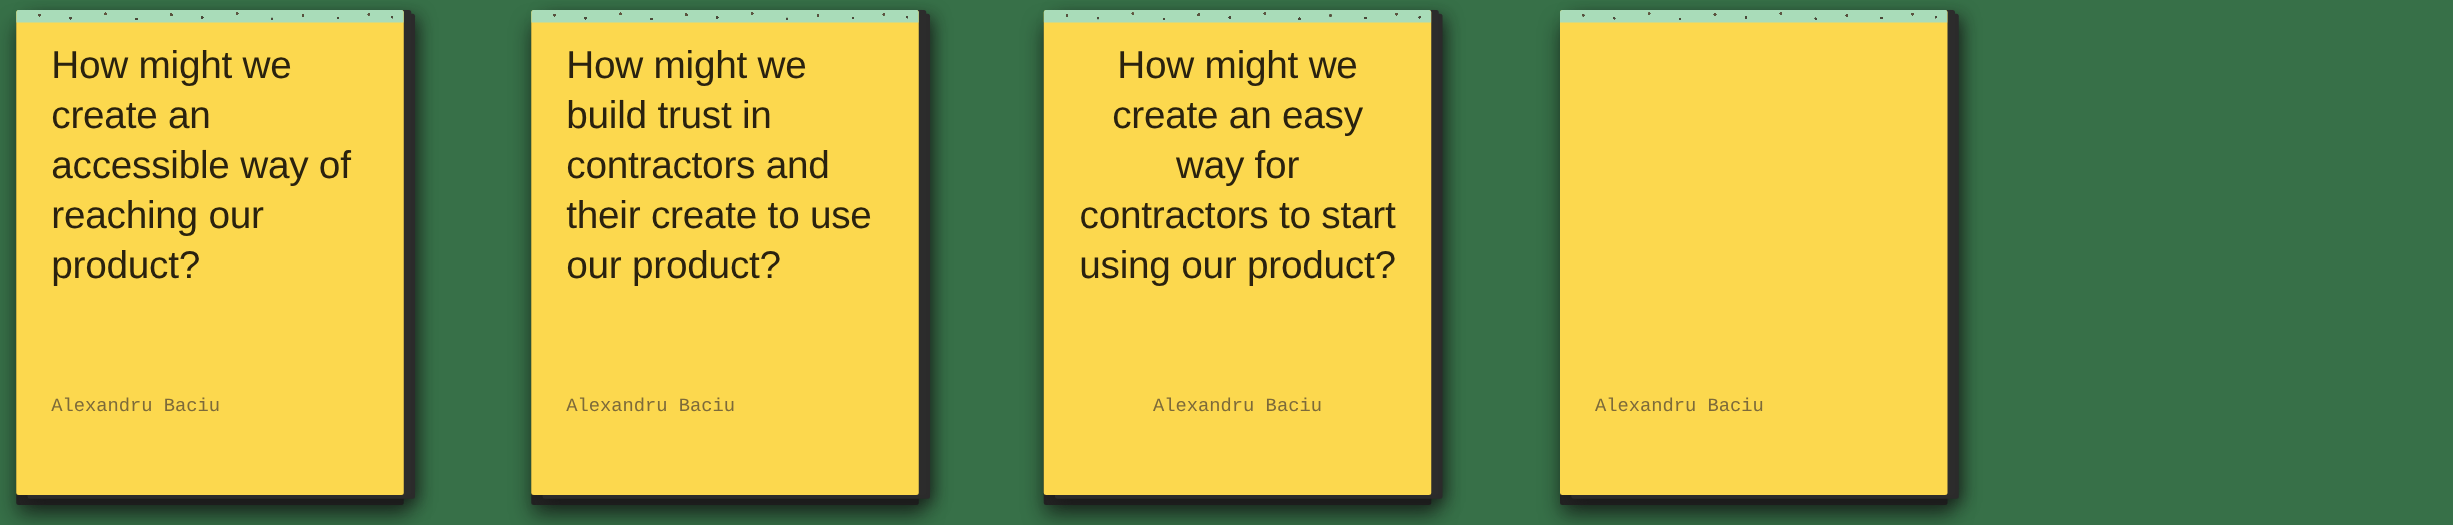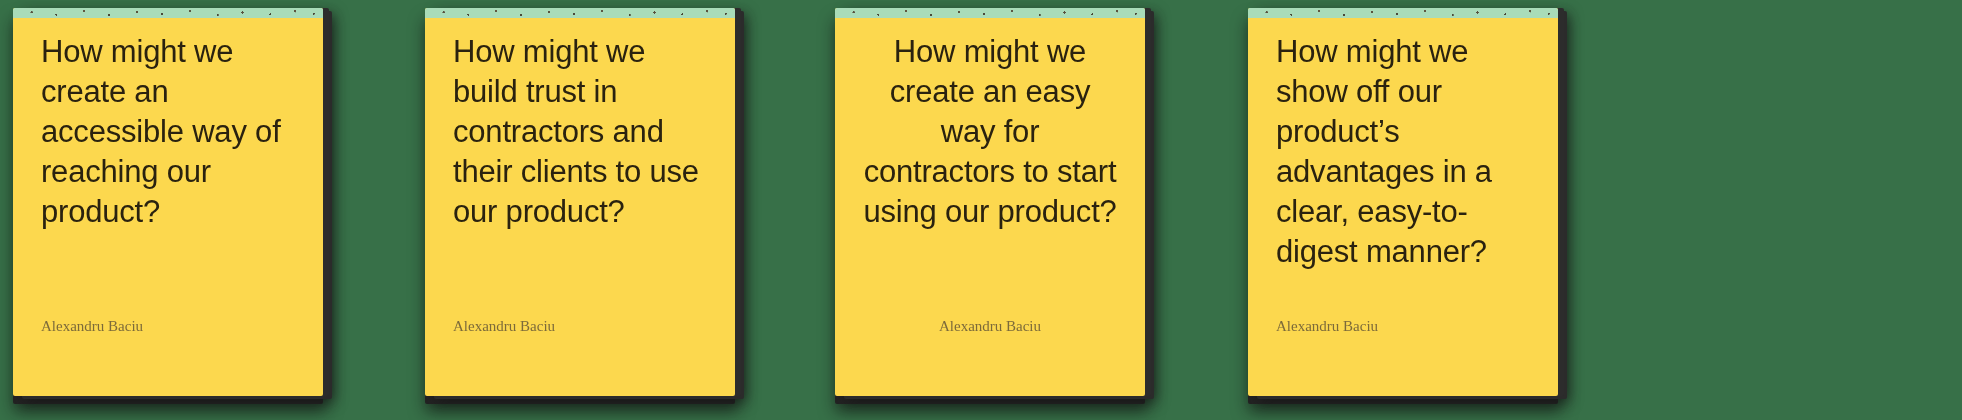--- a/index.html
+++ b/index.html
@@ -97,21 +97,21 @@
     white-space: pre-wrap;
     word-break: normal;
   }
 
   .card-spacer {
     flex: 1 1 auto;
     min-height: 14px;
   }
 
   .card-author {
-    font-family: Liberation Serif, serif;
+    font-family: Liberation Mono, monospace;
     font-size: 15px;
     line-height: 20px;
     font-weight: 400;
     color: #7c6a3a;
     margin: 0 0 38px 0;
   }
 
   
   .edge-ticks {
     position: absolute;
@@ -139,21 +139,21 @@
     <div class="card-body">
       <p class="card-heading">How might we create an accessible way of reaching our product?</p>
       <div class="card-spacer"></div>
       <p class="card-author">Alexandru Baciu</p>
     </div>
   </div>
 
   <div class="sticky-card" style="left:425px;">
     <div class="card-top-strip"></div>
     <div class="card-body">
-      <p class="card-heading">How might we build trust in contractors and their clients to use our product?</p>
+      <p class="card-heading">How might we build trust in contractors and their create to use our product?</p>
       <div class="card-spacer"></div>
       <p class="card-author">Alexandru Baciu</p>
     </div>
   </div>
 
   <div class="edge-ticks" style="left:925px;">
     <i style="top:24px;"></i>
     <i style="top:74px;"></i>
     <i style="top:99px;"></i>
     <i style="top:194px;"></i>
@@ -167,19 +167,18 @@
     <div class="card-body">
       <p class="card-heading">How might we create an easy way for contractors to start using our product?</p>
       <div class="card-spacer"></div>
       <p class="card-author">Alexandru Baciu</p>
     </div>
   </div>
 
   <div class="sticky-card" style="left:1248px;">
     <div class="card-top-strip"></div>
     <div class="card-body">
-      <p class="card-heading">How might we show off our product’s advantages in a clear, easy-to-digest manner?</p>
       <div class="card-spacer"></div>
       <p class="card-author">Alexandru Baciu</p>
     </div>
   </div>
 
 </div>
 
 </body></html>

